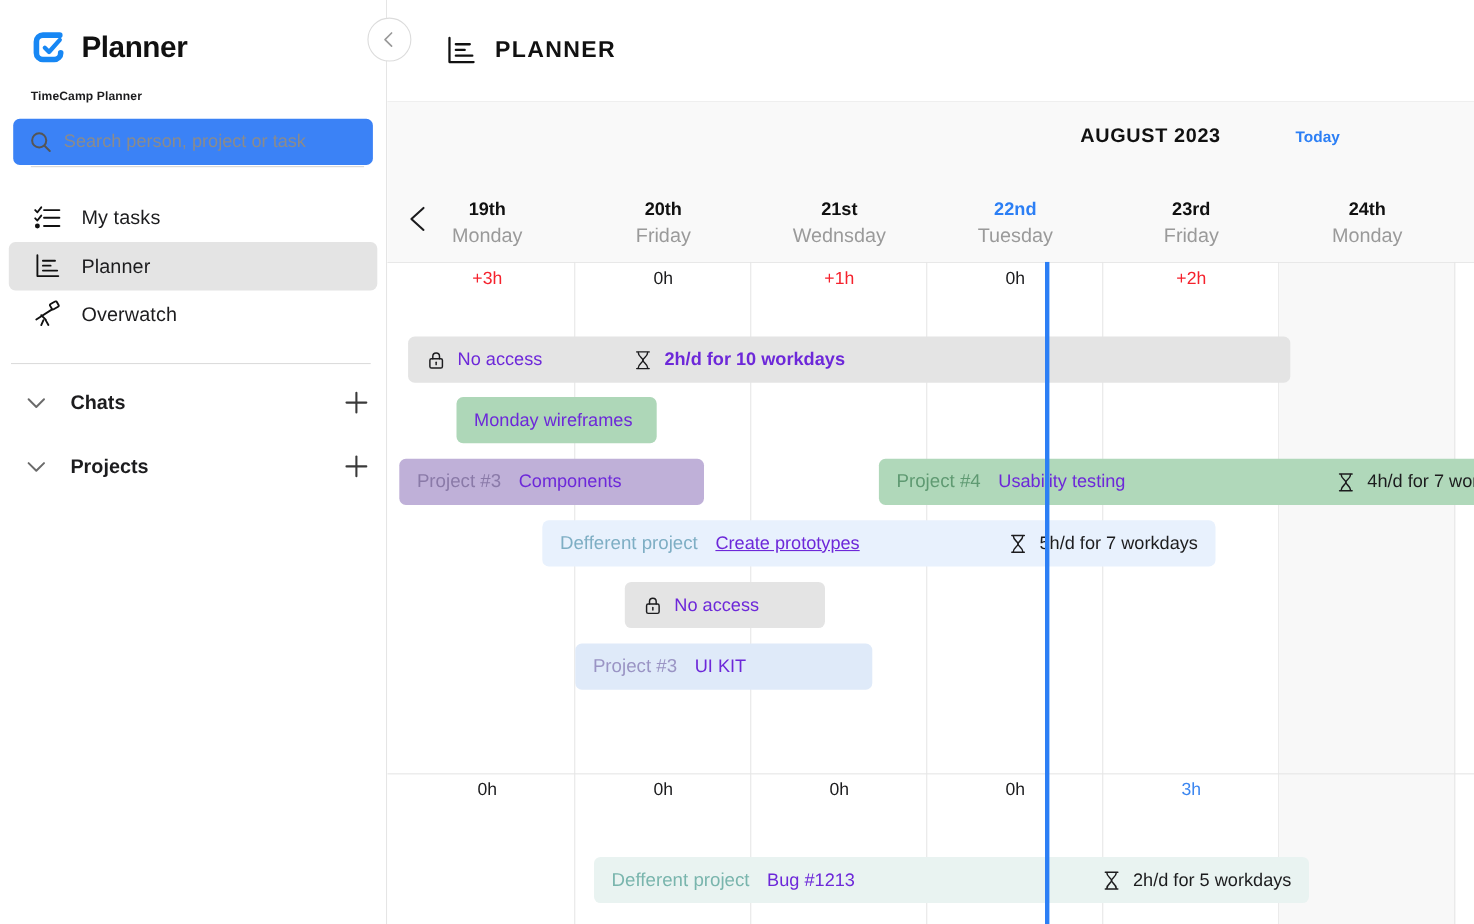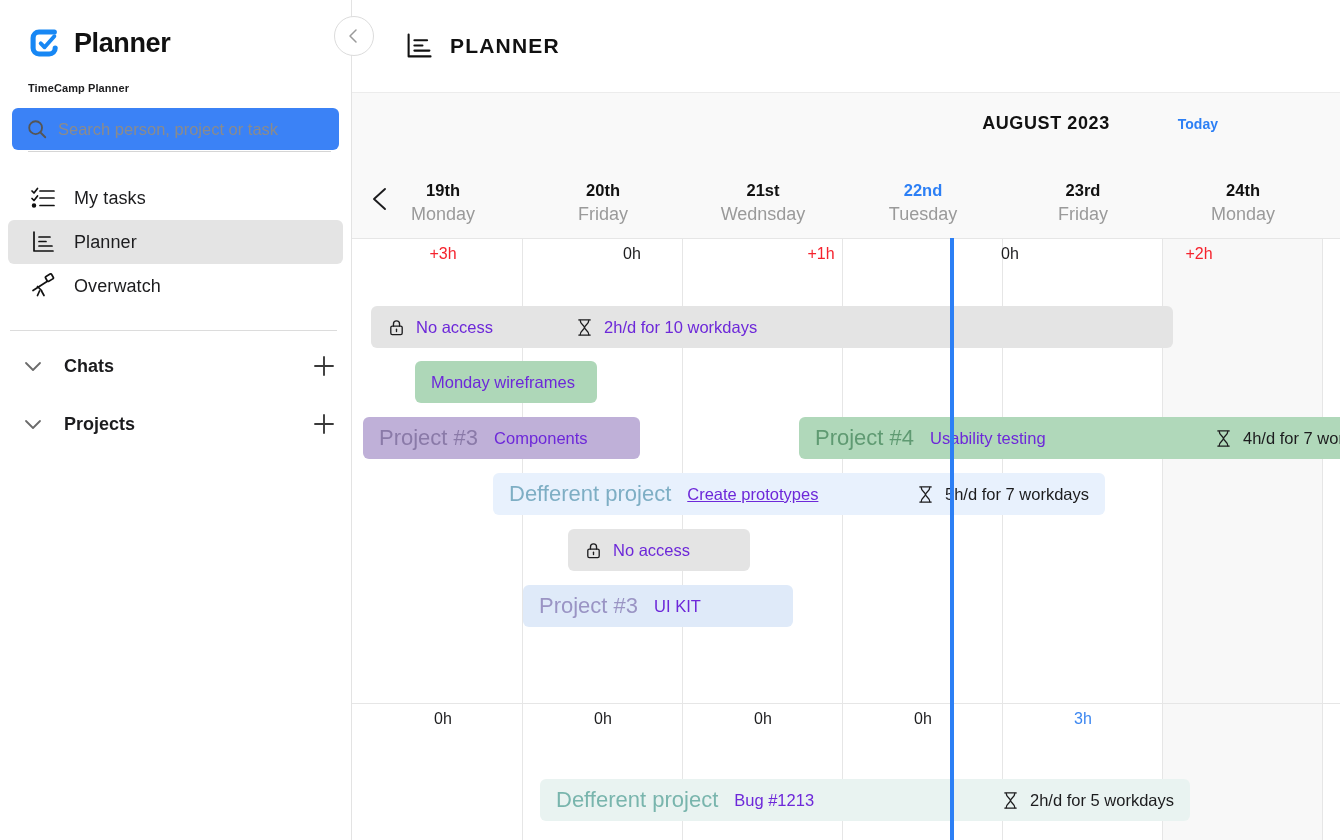--- a/index.html
+++ b/index.html
@@ -134,21 +134,21 @@
   }
   .hour-cell.over { color: #f5222d; }
   .hour-cell.blue { color: #3b86f0; }
 
   
   .bar {
     position: absolute; height: 42px; border-radius: 6px;
     display: flex; align-items: center; padding: 0 16px; gap: 10px;
     font-size: 16.5px; white-space: nowrap; cursor: pointer;
   }
-  .bar .proj { font-size: 22px; }
+  .bar .proj { font-size: 17px; }
   .bar .task { color: #6d28d9; }
   .bar .meta { display: flex; align-items: center; gap: 10px; color: #1c1c1e; }
   .bar .hg, .bar .lk { width: 19px; height: 19px; flex: 0 0 19px; color: #1c1c1e; }
 
   .bar.gray { background: #e4e4e4; }
   .bar.green-solid { background: #aed7b8; }
   .bar.green-pale { background: #b0d8ba; }
   .bar.green-pale .proj { color: #5f9a72; }
   .bar.purple { background: #bfb0d8; }
   .bar.purple .proj { color: #8a7aa8; }
@@ -330,38 +330,38 @@
           <div class="grid-col"></div>
           <div class="grid-col"></div>
           <div class="grid-col"></div>
           <div class="grid-col"></div>
           <div class="grid-col"></div>
           <div class="grid-col weekend"></div>
         </div>
       <div id="rows-host">
           <div class="row-sep" style="top: 0px;"></div>
           <div class="row-block" style="top: 0px; height: 465px;">
-            <div class="hours-row" style="padding-left: 11px; gap: 29px;">
+            <div class="hours-row" style="padding-left: 11px;">
               <div class="hour-cell over">+3h</div>
               <div class="hour-cell">0h</div>
               <div class="hour-cell over">+1h</div>
               <div class="hour-cell">0h</div>
               <div class="hour-cell over">+2h</div>
               <div class="hour-cell"></div>
             </div>
             <div class="bar gray" style="left: 19px; width: 802px; top: 68px;">
               <span class="meta">
                 <span class="lk"><svg viewBox="0 0 20 20" fill="none" stroke="currentColor" stroke-width="1.4" stroke-linecap="round" stroke-linejoin="round">
                     <rect x="4" y="8.5" width="12" height="9" rx="1.6"></rect>
                     <path d="M6.8 8.5V6.2a3.2 3.2 0 0 1 6.4 0v2.3"></path>
                     <line x1="10" y1="11.8" x2="10" y2="14.2"></line>
                   </svg></span>
                 <span class="task">No access</span>
               </span>
-              <span class="meta" style="margin-left: 72px;">
+              <span class="meta" style="margin-left: 72px; font-weight: bold;">
                 <span class="hg"><svg viewBox="0 0 20 20" fill="none" stroke="currentColor" stroke-width="1.4" stroke-linecap="round" stroke-linejoin="round">
                     <line x1="4" y1="2" x2="16" y2="2"></line>
                     <line x1="4" y1="18" x2="16" y2="18"></line>
                     <path d="M5.5 2.5c0 4 4.5 5.2 4.5 7.5 0 2.3-4.5 3.5-4.5 7.5"></path>
                     <path d="M14.5 2.5c0 4-4.5 5.2-4.5 7.5 0 2.3 4.5 3.5 4.5 7.5"></path>
                   </svg></span>
                 <span class="task">2h/d for 10 workdays</span>
               </span>
             </div>
             <div class="bar green-solid" style="left: 63px; width: 182px; top: 123px;">

